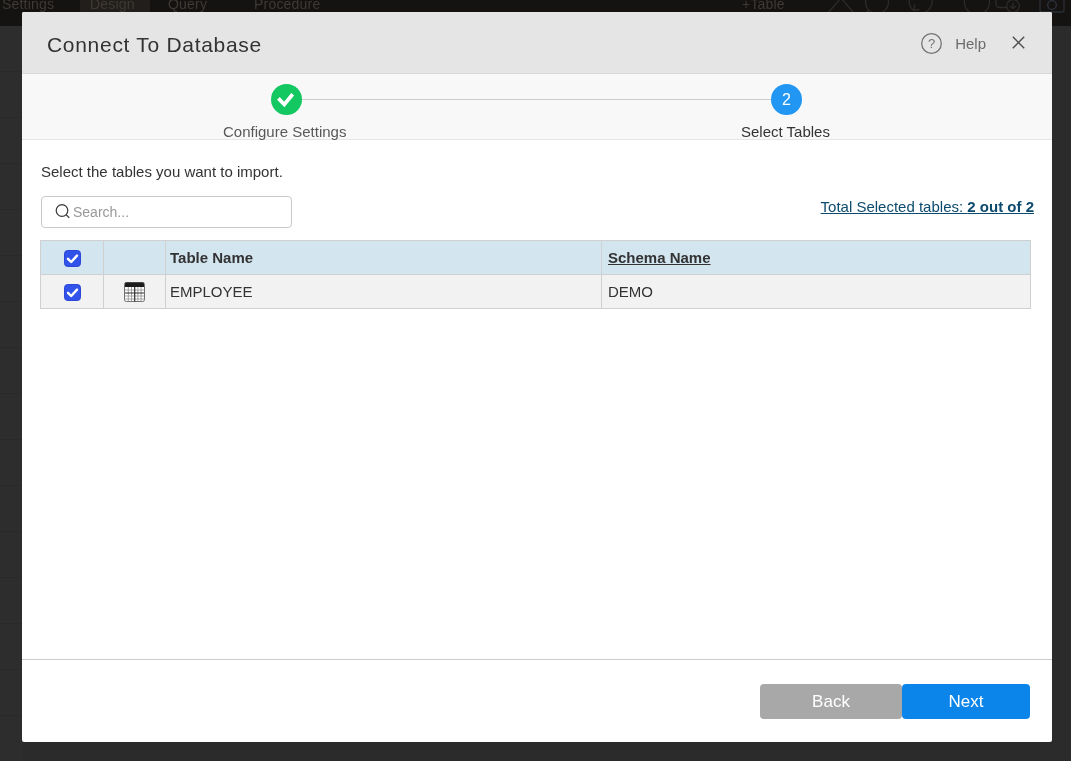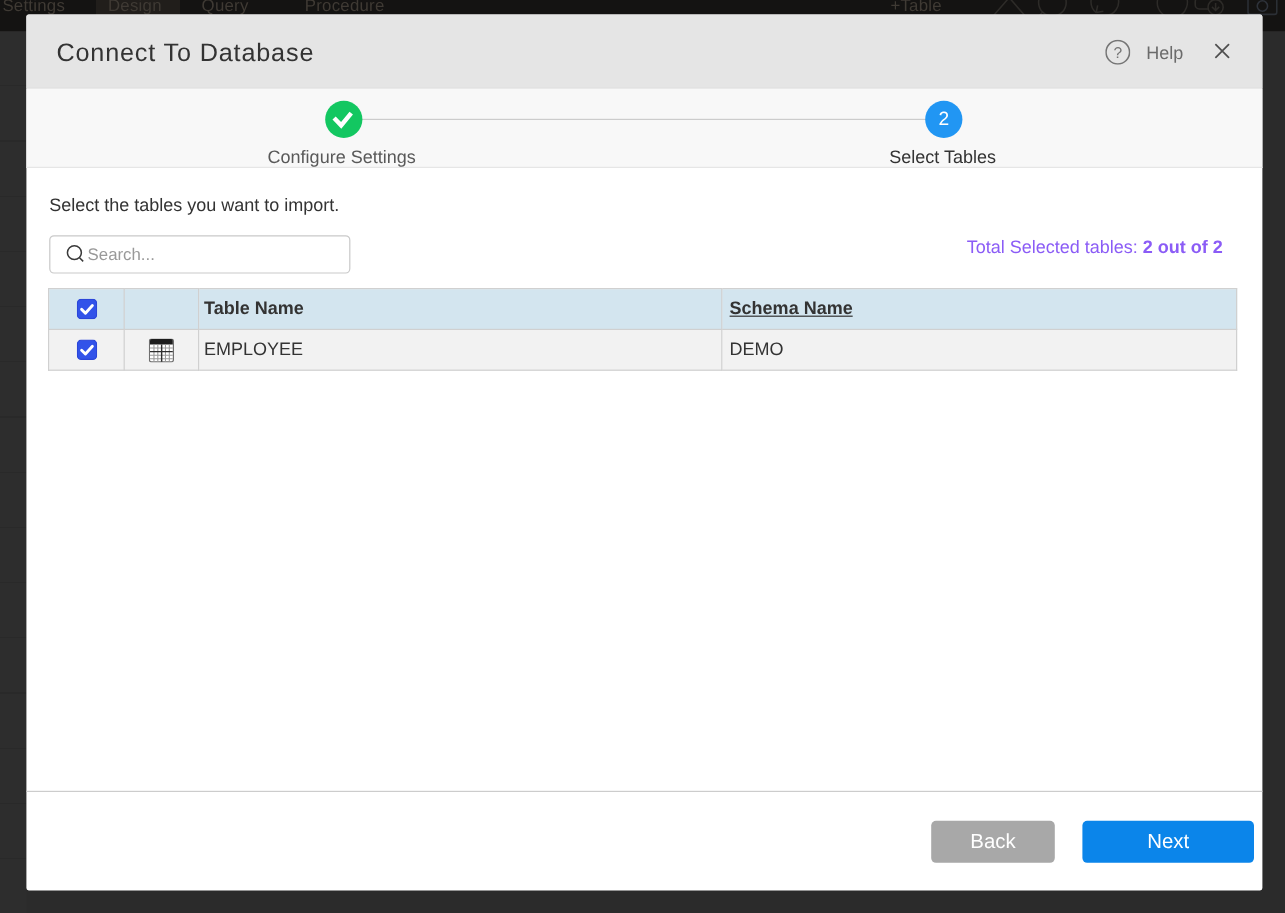--- a/index.html
+++ b/index.html
@@ -16,34 +16,34 @@
   .stepper { position:absolute; left:0; top:62px; width:1030px; height:66px; background:#f8f8f8; border-bottom:1px solid #e6e6e6; }
   .stepline { position:absolute; left:264px; top:25px; width:501px; height:1px; background:#cccccc; }
   .circ { position:absolute; width:31px; height:31px; border-radius:50%; top:10px; text-align:center; }
   .c1 { left:249px; background:#13c761; }
   .c2 { left:749px; background:#2196f3; color:#fff; font-size:16px; line-height:31px; }
   .slabel { position:absolute; top:49px; font-size:15px; }
   .body { position:absolute; left:0; top:128px; width:1030px; }
   .intro { position:absolute; left:19px; top:23px; font-size:15px; color:#333; }
   .search { position:absolute; left:19px; top:56px; width:251px; height:32px; border:1px solid #c9c9c9; border-radius:4px; background:#fff; }
   .search .ph { position:absolute; left:31px; top:7px; font-size:14px; color:#999; }
-  .total { position:absolute; right:33px; top:58px; font-size:15px; color:#8b5cf6; }
+  .total { position:absolute; right:18px; top:58px; font-size:15px; color:#0c4a6e;text-decoration:underline; }
   table.tbl { position:absolute; left:18px; top:100px; width:990px; border-collapse:collapse; table-layout:fixed; }
   table.tbl td { border:1px solid #d0d0d0; height:34px; font-size:15px; color:#333; padding:0; }
   .hrow td { background:#d3e5ef; }
   .r2 td { background:#f2f2f2; }
   .cbcell { text-align:center; }
   .cb { vertical-align:middle; }
   .ticon { vertical-align:middle; }
   table.tbl td.namecell { padding-left:4px; }
   table.tbl td.schemacell { padding-left:6px; }
   .footline { position:absolute; left:0; top:647px; width:1030px; height:1px; background:#cccccc; }
   .btn { position:absolute; top:672px; height:35px; border-radius:4px; color:#fff; font-size:17px; text-align:center; line-height:35px; }
-  .back { left:754px; width:103px; background:#a8a8a8; }
-  .next { left:880px; width:143px; background:#0b85ea; }
+  .back { left:738px; width:142px; background:#a8a8a8; }
+  .next { left:880px; width:128px; background:#0b85ea; }
 </style>
 </head>
 <body>
 
   <div style="position:absolute;left:0;top:26px;width:22px;height:735px;background:#2d2d2d;"></div>
   <div style="position:absolute;left:0;top:26px;width:22px;height:735px;background:repeating-linear-gradient(to bottom, #2d2d2d 0px, #2d2d2d 45px, #292929 45px, #292929 46px);"></div>
   <div class="nav">
     <div class="hl"></div>
     <div class="item" style="left:2px;">Settings</div>
     <div class="item" style="left:90px;">Design</div>

